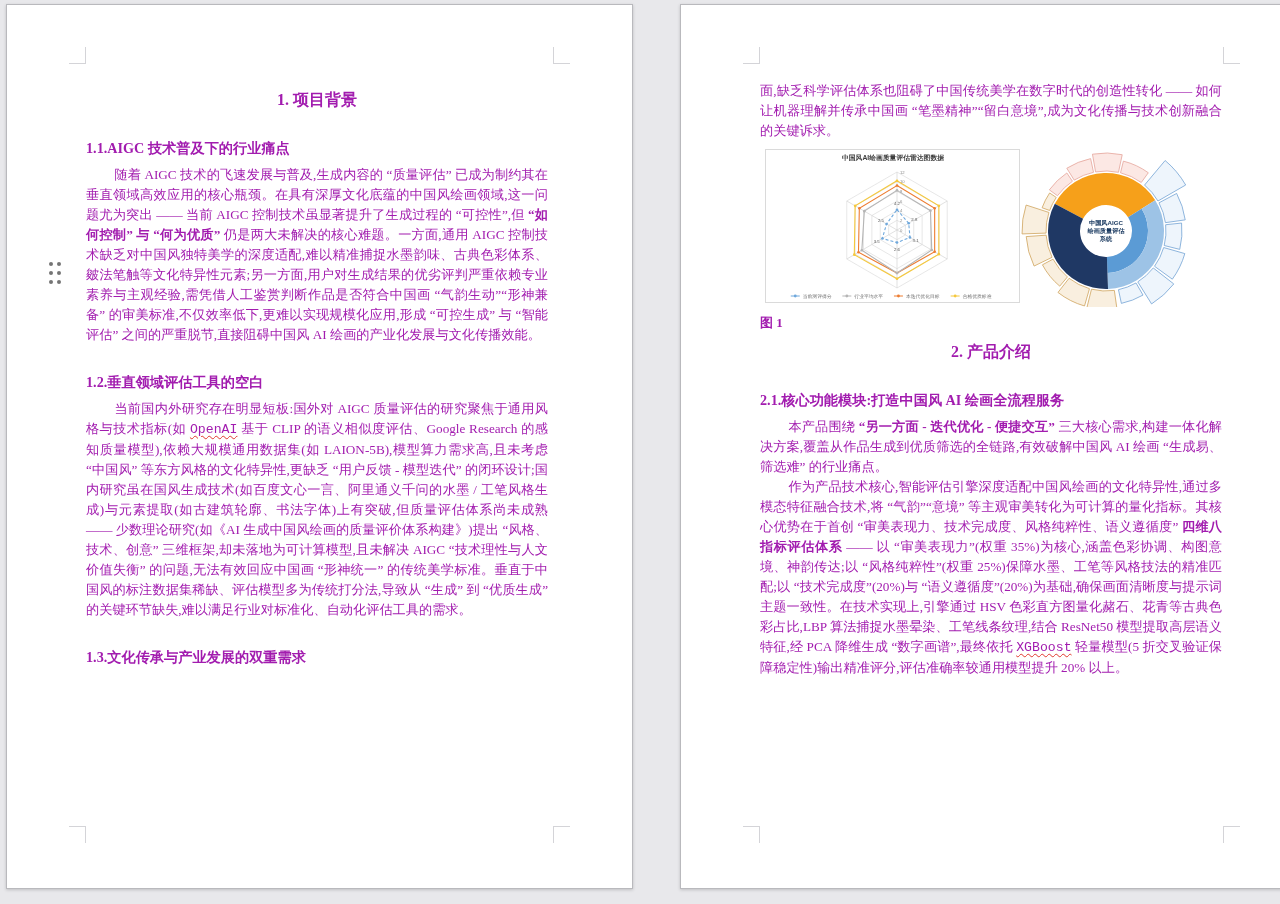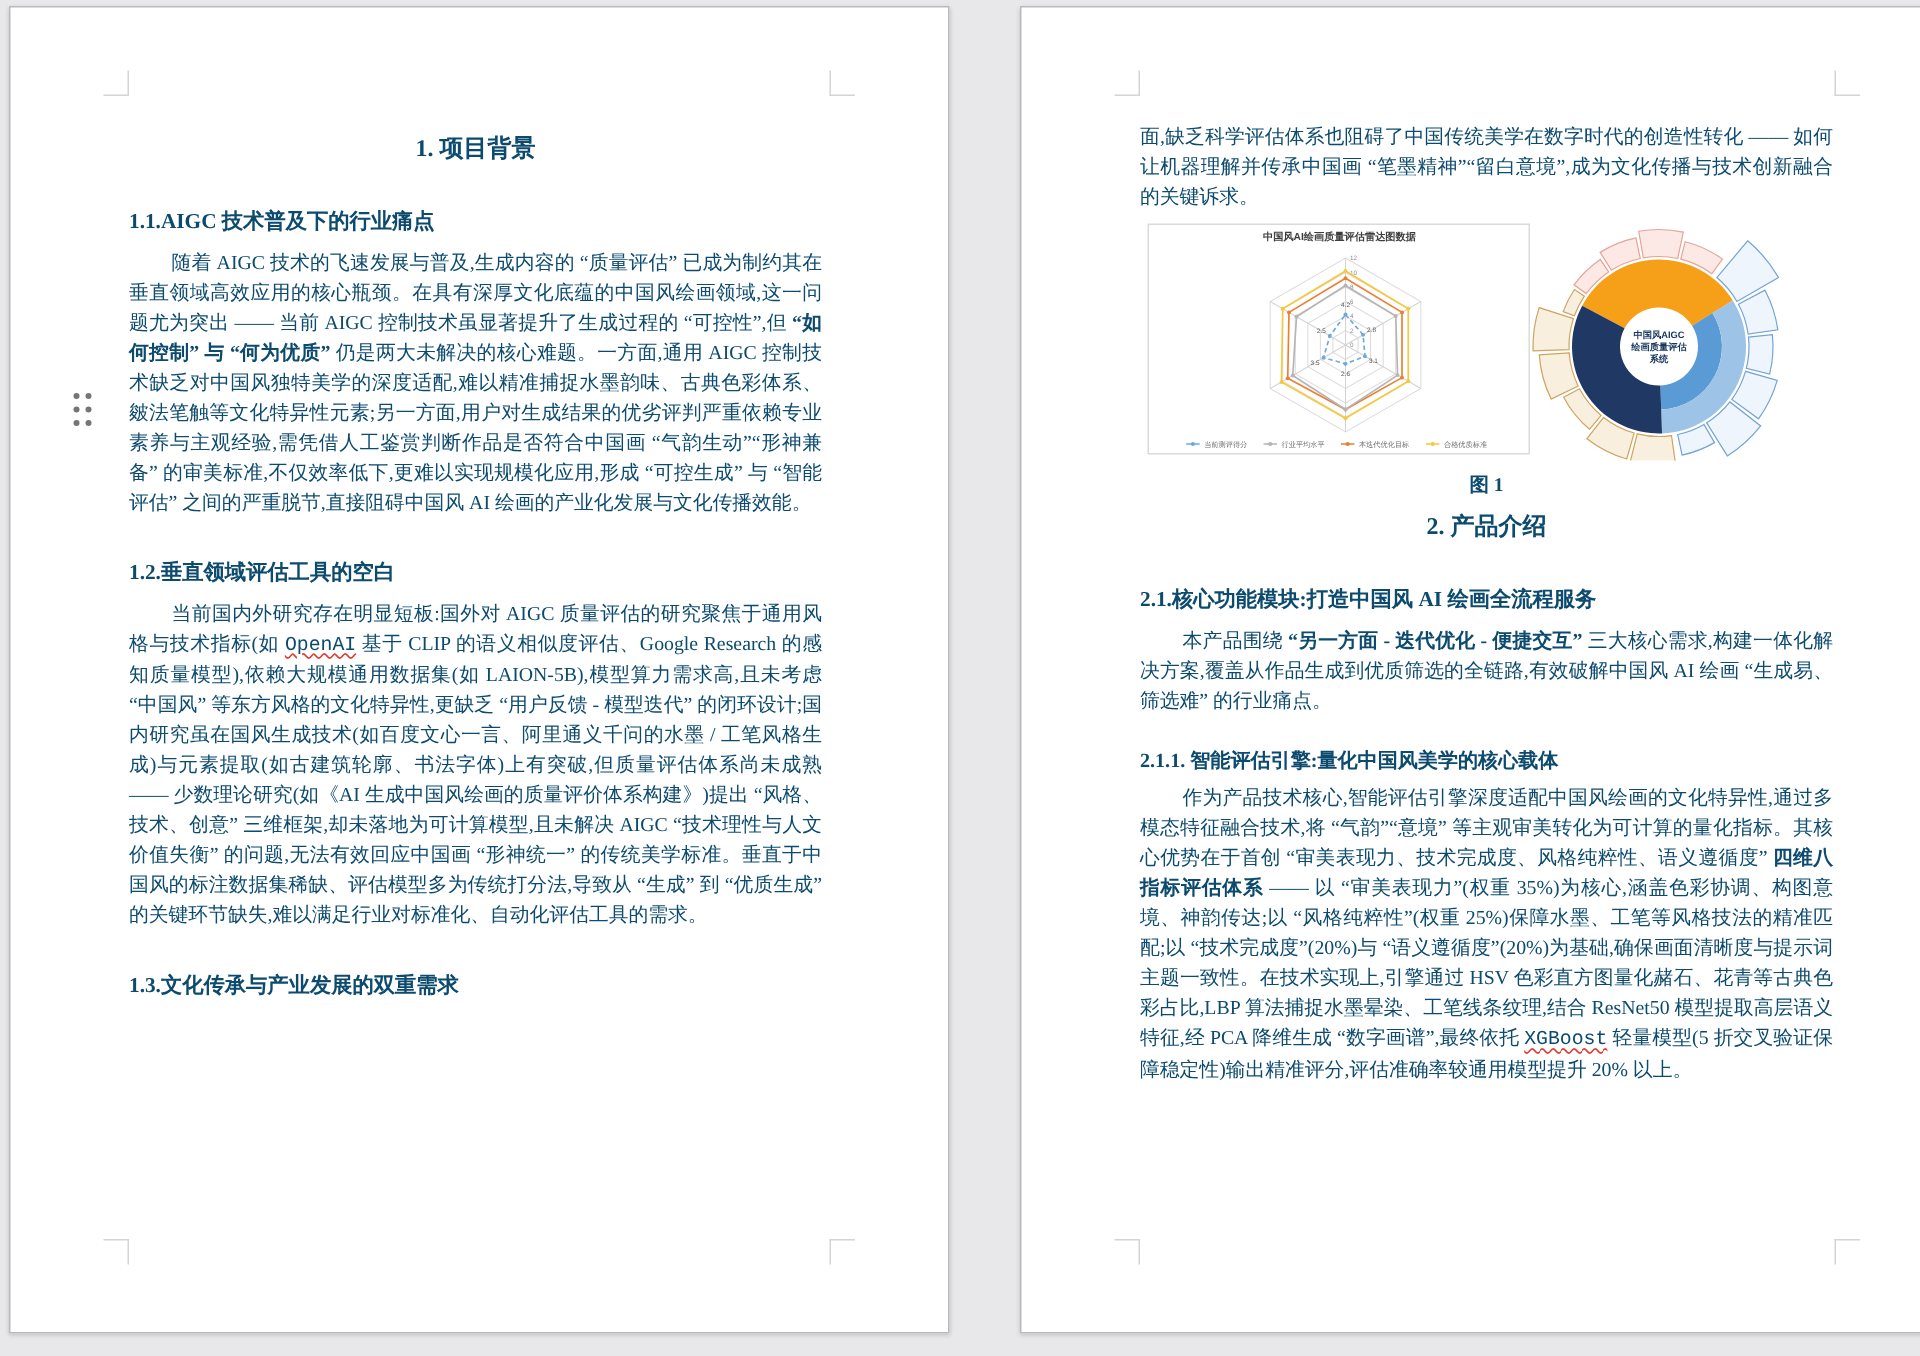--- a/index.html
+++ b/index.html
@@ -1,17 +1,17 @@
 <!DOCTYPE html>
 <html><head>
 <meta charset="utf-8">
 <style>
   html,body{margin:0;padding:0;}
   .canvas{position:relative;width:1280px;height:904px;background:#e8e8eb;overflow:hidden;
-          font-family:"Liberation Serif","DejaVu Serif",serif;color:#0c4a6e;}
+          font-family:"Liberation Serif","DejaVu Serif",serif;color:#a21caf;}
   .page{position:absolute;top:4px;height:883px;background:#fff;border:1px solid #b9b9bd;
         box-shadow:0 1px 3px rgba(0,0,0,.18);}
   .page1{left:6px;width:625px;}
   .page2{left:651px;width:621px;margin-left:29px;}
   .content{position:absolute;left:79px;top:0;width:462px;padding-top:76px;
            font-size:13.2px;line-height:20px;text-align:justify;}
   p{margin:0;text-indent:2.15em;}
   p.noindent{text-indent:0;}
   h1{font-size:16px;font-weight:700;text-align:center;margin:8px 0 0 0;line-height:22px;}
   h2{font-size:14.2px;font-weight:700;margin:27px 0 7px 0;line-height:20px;}
@@ -27,21 +27,21 @@
   .mk.br{right:62px;bottom:45px;border-left-width:1px;border-top-width:1px;}
   
   .handle{position:absolute;left:42px;top:257px;width:13px;height:27px;display:grid;
           grid-template-columns:5px 5px;grid-auto-rows:5px;gap:4px 3px;cursor:grab;}
   .handle i{width:4px;height:4px;border-radius:50%;background:#757575;}
   
   .figure{position:relative;height:158px;margin-top:8px;}
   .radar-box{position:absolute;left:5px;top:0;width:253px;height:152px;background:#fff;
              border:1px solid #dadada;}
   .sun-box{position:absolute;left:258px;top:0;width:200px;height:158px;}
-  .caption{text-align:center;font-weight:700;text-indent:0;margin-top:6px;font-size:13px;}
+  .caption{text-align:left;font-weight:700;text-indent:0;margin-top:6px;font-size:13px;}
   svg{display:block;}
   svg text{font-family:"Liberation Sans","DejaVu Sans",sans-serif;}
 </style>
 </head>
 <body>
 
 <div class="canvas">
 
   <div class="page page1">
     <i class="mk tl"></i>
@@ -170,18 +170,17 @@
               <text x="88" y="76" font-size="6.2" fill="#17375e" text-anchor="middle" font-weight="700">中国风AIGC</text>
               <text x="88" y="84" font-size="6.2" fill="#17375e" text-anchor="middle" font-weight="700">绘画质量评估</text>
               <text x="88" y="92" font-size="6.2" fill="#17375e" text-anchor="middle" font-weight="700">系统</text>
             </svg>
         </div>
       </div>
       <p class="caption">图 1</p>
       <h1>2. 产品介绍</h1>
       <h2>2.1.核心功能模块:打造中国风 AI 绘画全流程服务</h2>
       <p><span>本产品围绕 </span><span class="b">“另一方面 - 迭代优化 - 便捷交互”</span><span> 三大核心需求,构建一体化解决方案,覆盖从作品生成到优质筛选的全链路,有效破解中国风 AI 绘画 “生成易、筛选难” 的行业痛点。</span></p>
-      <h3>2.1.1. 智能评估引擎:量化中国风美学的核心载体</h3>
       <p><span>作为产品技术核心,智能评估引擎深度适配中国风绘画的文化特异性,通过多模态特征融合技术,将 “气韵”“意境” 等主观审美转化为可计算的量化指标。其核心优势在于首创 “审美表现力、技术完成度、风格纯粹性、语义遵循度” </span><span class="b">四维八指标评估体系</span><span> —— 以 “审美表现力”(权重 35%)为核心,涵盖色彩协调、构图意境、神韵传达;以 “风格纯粹性”(权重 25%)保障水墨、工笔等风格技法的精准匹配;以 “技术完成度”(20%)与 “语义遵循度”(20%)为基础,确保画面清晰度与提示词主题一致性。在技术实现上,引擎通过 HSV 色彩直方图量化赭石、花青等古典色彩占比,LBP 算法捕捉水墨晕染、工笔线条纹理,结合 ResNet50 模型提取高层语义特征,经 PCA 降维生成 “数字画谱”,最终依托 </span><span class="sp">XGBoost</span><span> 轻量模型(5 折交叉验证保障稳定性)输出精准评分,评估准确率较通用模型提升 20% 以上。</span></p>
     </div>
   </div>
 
 </div>
 
 </body></html>

